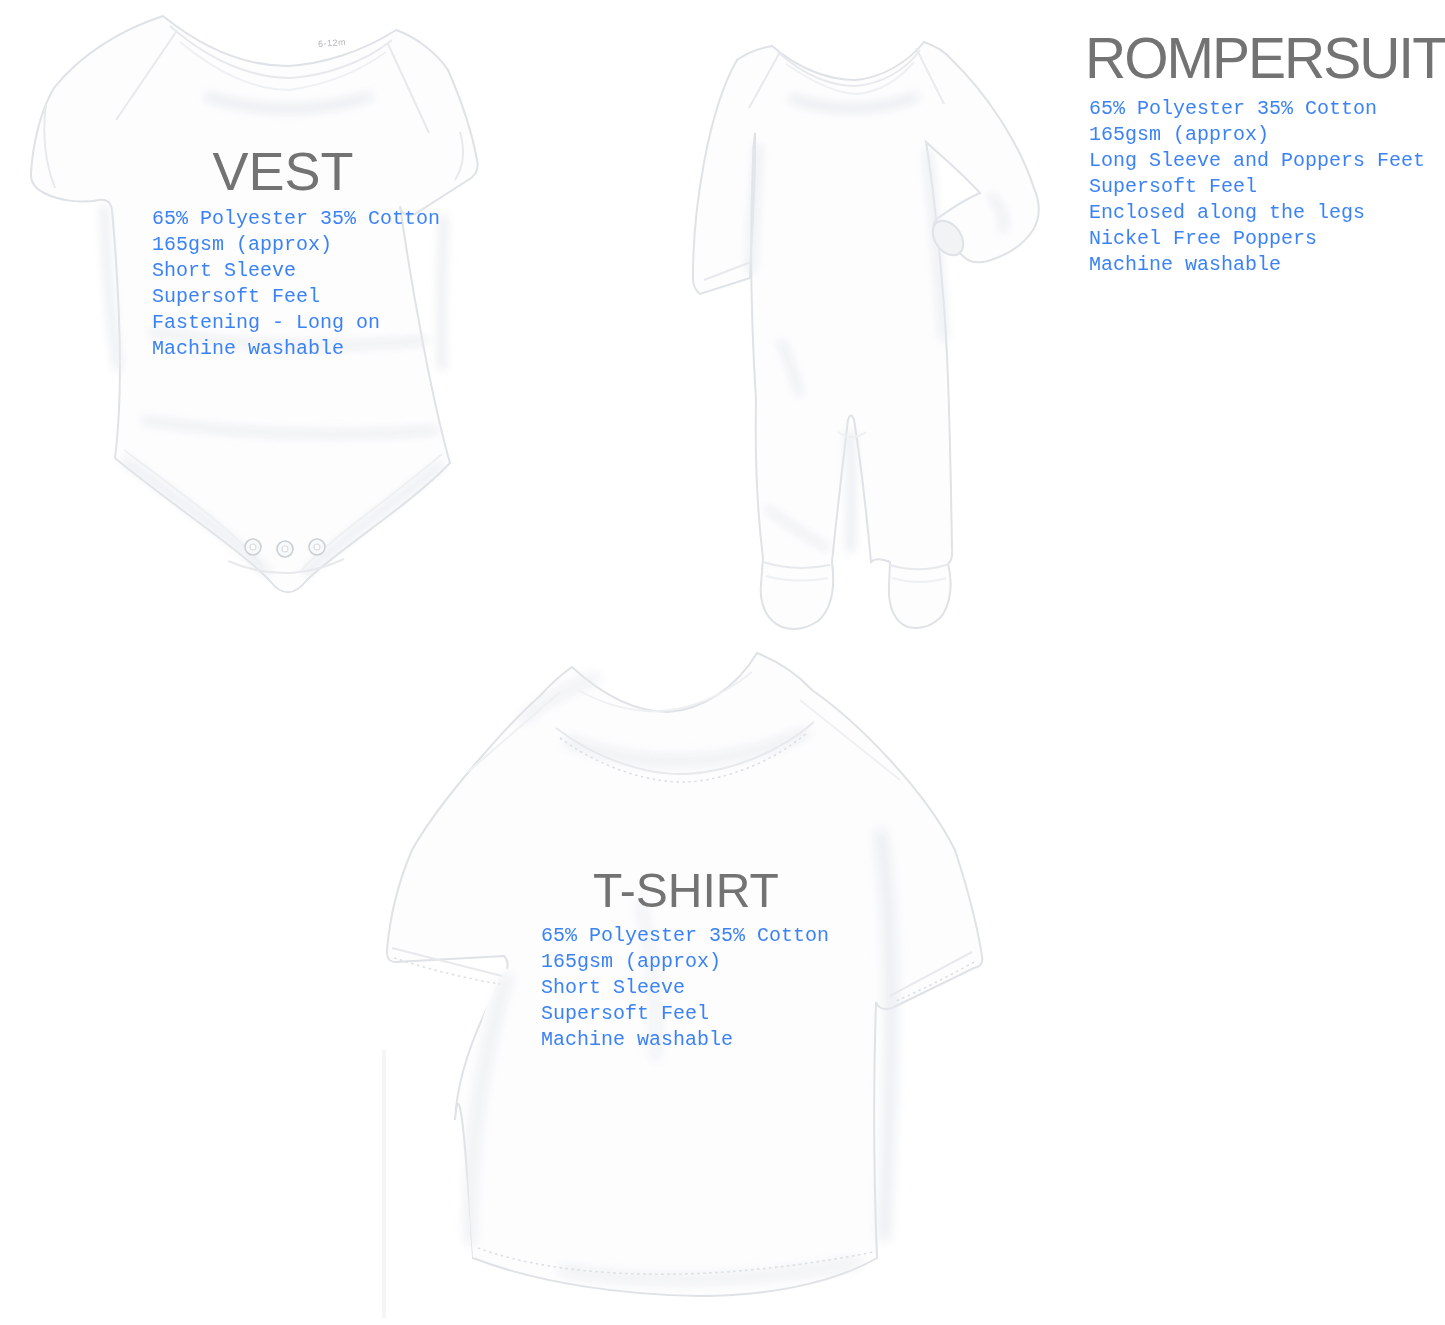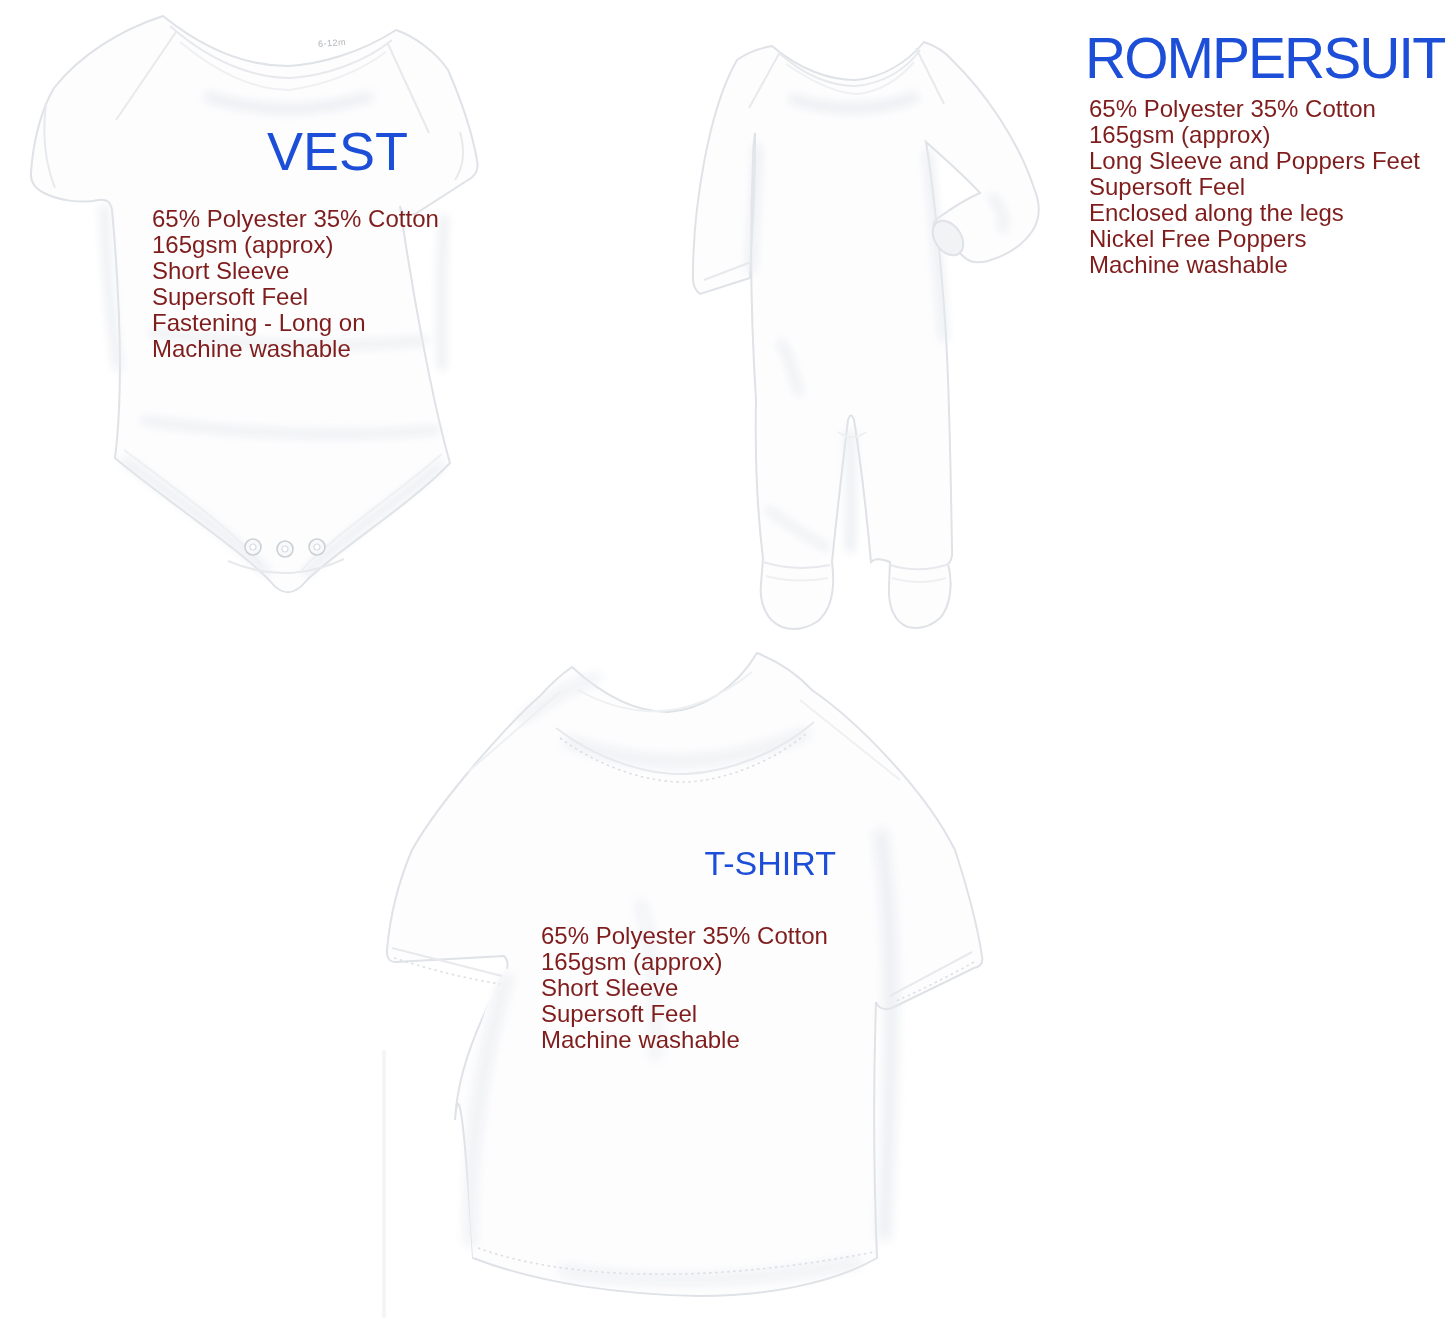--- a/index.html
+++ b/index.html
@@ -2,25 +2,25 @@
 <html><head>
 <meta charset="utf-8">
 <style>
   html,body{margin:0;padding:0;background:#ffffff;}
   .stage{
     position:relative;width:1445px;height:1325px;background:#ffffff;
     overflow:hidden;font-family:"Liberation Sans",sans-serif;color:#3e3f42;
   }
   .stage svg{position:absolute;display:block;}
   .g-title{
-    position:absolute;font-weight:400;color:#1d4ed8;line-height:1.05;
+    position:absolute;font-weight:400;color:#737373;line-height:1.05;
     white-space:nowrap;
   }
-  .g-title.center{text-align:right;}
-  .specs{position:absolute;font-size:24px;line-height:26px;color:#7f1d1d;white-space:nowrap;}
+  .g-title.center{text-align:center;margin-top:20px;}
+  .specs{position:absolute;font-size:20px;line-height:26px;color:#3b82f6;white-space:nowrap;font-family:Liberation Mono, monospace;}
   .neck-label{
     position:absolute;font-size:9px;color:#b2b5b9;transform:rotate(-4deg);
     letter-spacing:.5px;
   }
   
   .outline{fill:#fdfdfe;stroke:#dfe2e6;stroke-width:2;}
   .fold{fill:none;stroke:#e7e9ec;stroke-width:2;}
   .fold.soft{stroke:#eef0f2;}
   .stitch{fill:none;stroke:#dcdfe3;stroke-width:1.6;stroke-dasharray:2.5 3.5;}
   .shade{fill:none;stroke:#e8eaee;opacity:.85;}
@@ -238,21 +238,21 @@
       <path class="fold soft" d="M800,700 L900,780"></path>
 
       <path class="fold" d="M392,948 L502,976"></path>
       <path class="stitch" d="M394,958 Q450,976 500,984"></path>
       <path class="fold" d="M972,952 L890,996"></path>
       <path class="stitch" d="M974,962 Q935,984 894,1002"></path>
 
       <path class="stitch" d="M478,1248 C560,1278 700,1286 874,1252"></path>
     </svg>
 
-    <div class="g-title center" style="left:536px;top:846px;width:300px;font-size:34px;">T-SHIRT</div>
+    <div class="g-title center" style="left:536px;top:846px;width:300px;font-size:48px;">T-SHIRT</div>
 
     <div class="specs" style="left:541px;top:923px;">
       <div>65% Polyester 35% Cotton</div>
       <div>165gsm (approx)</div>
       <div>Short Sleeve</div>
       <div>Supersoft Feel</div>
       <div>Machine washable</div>
     </div>
   </section>
 

